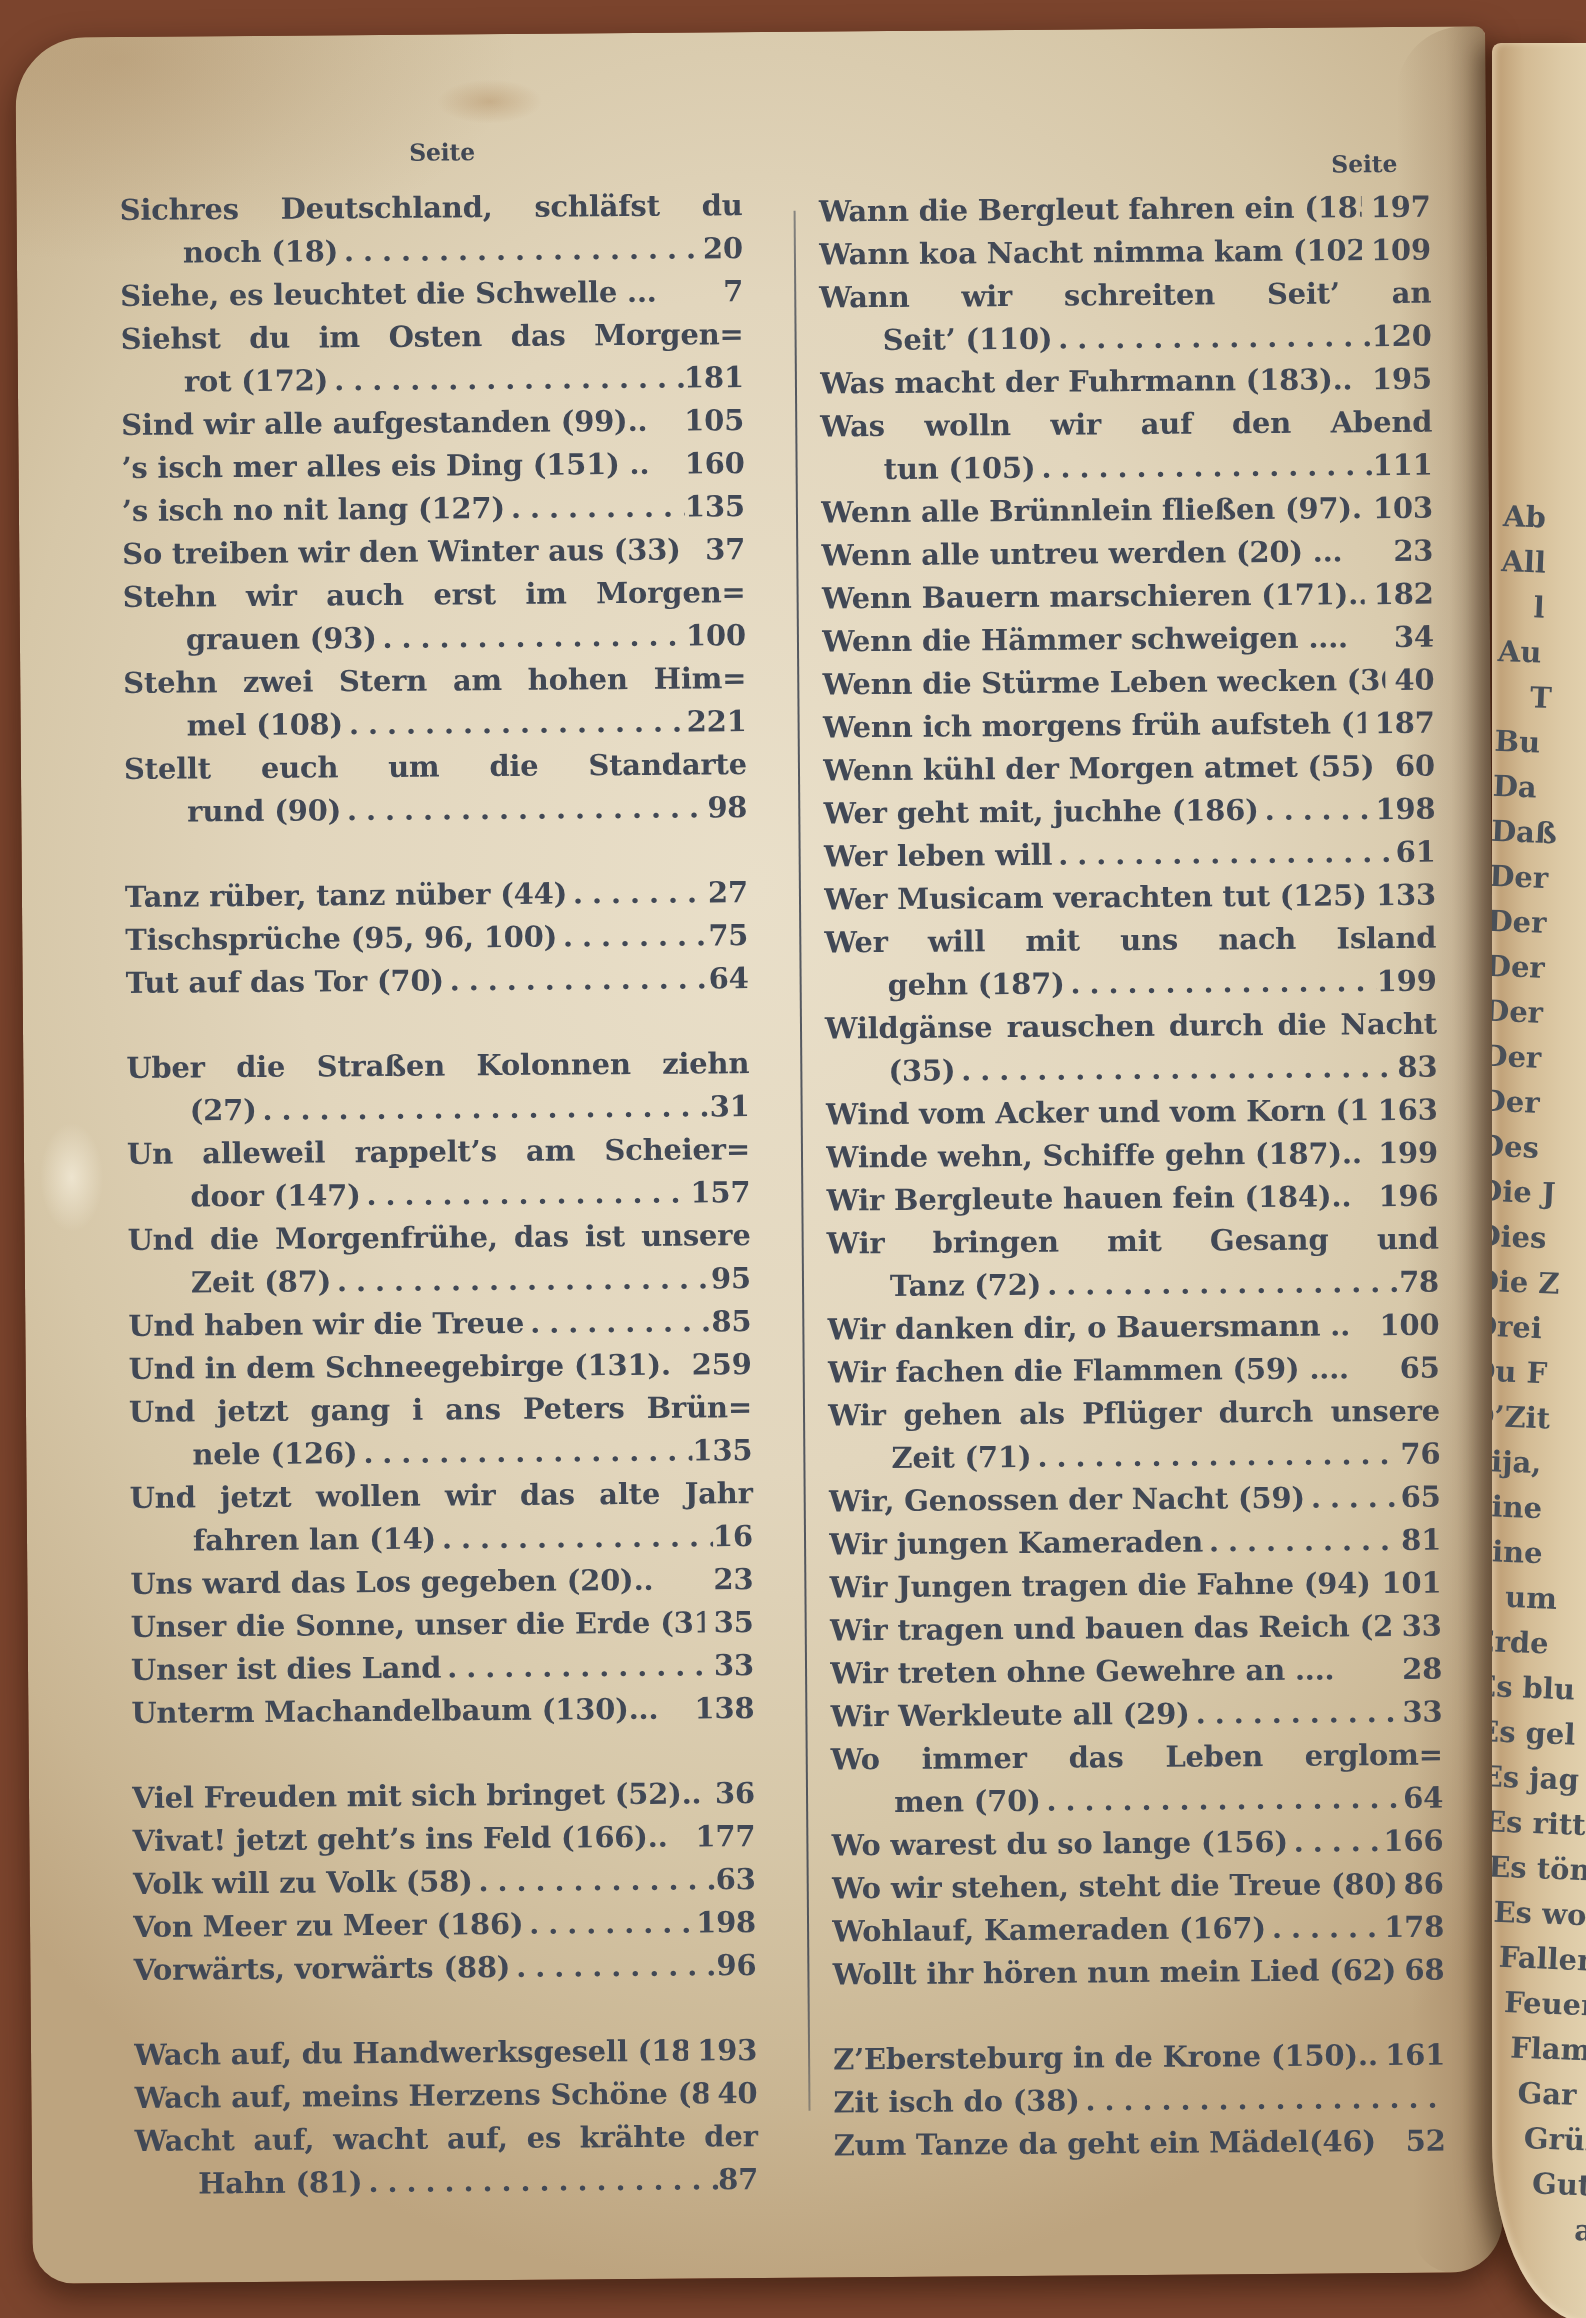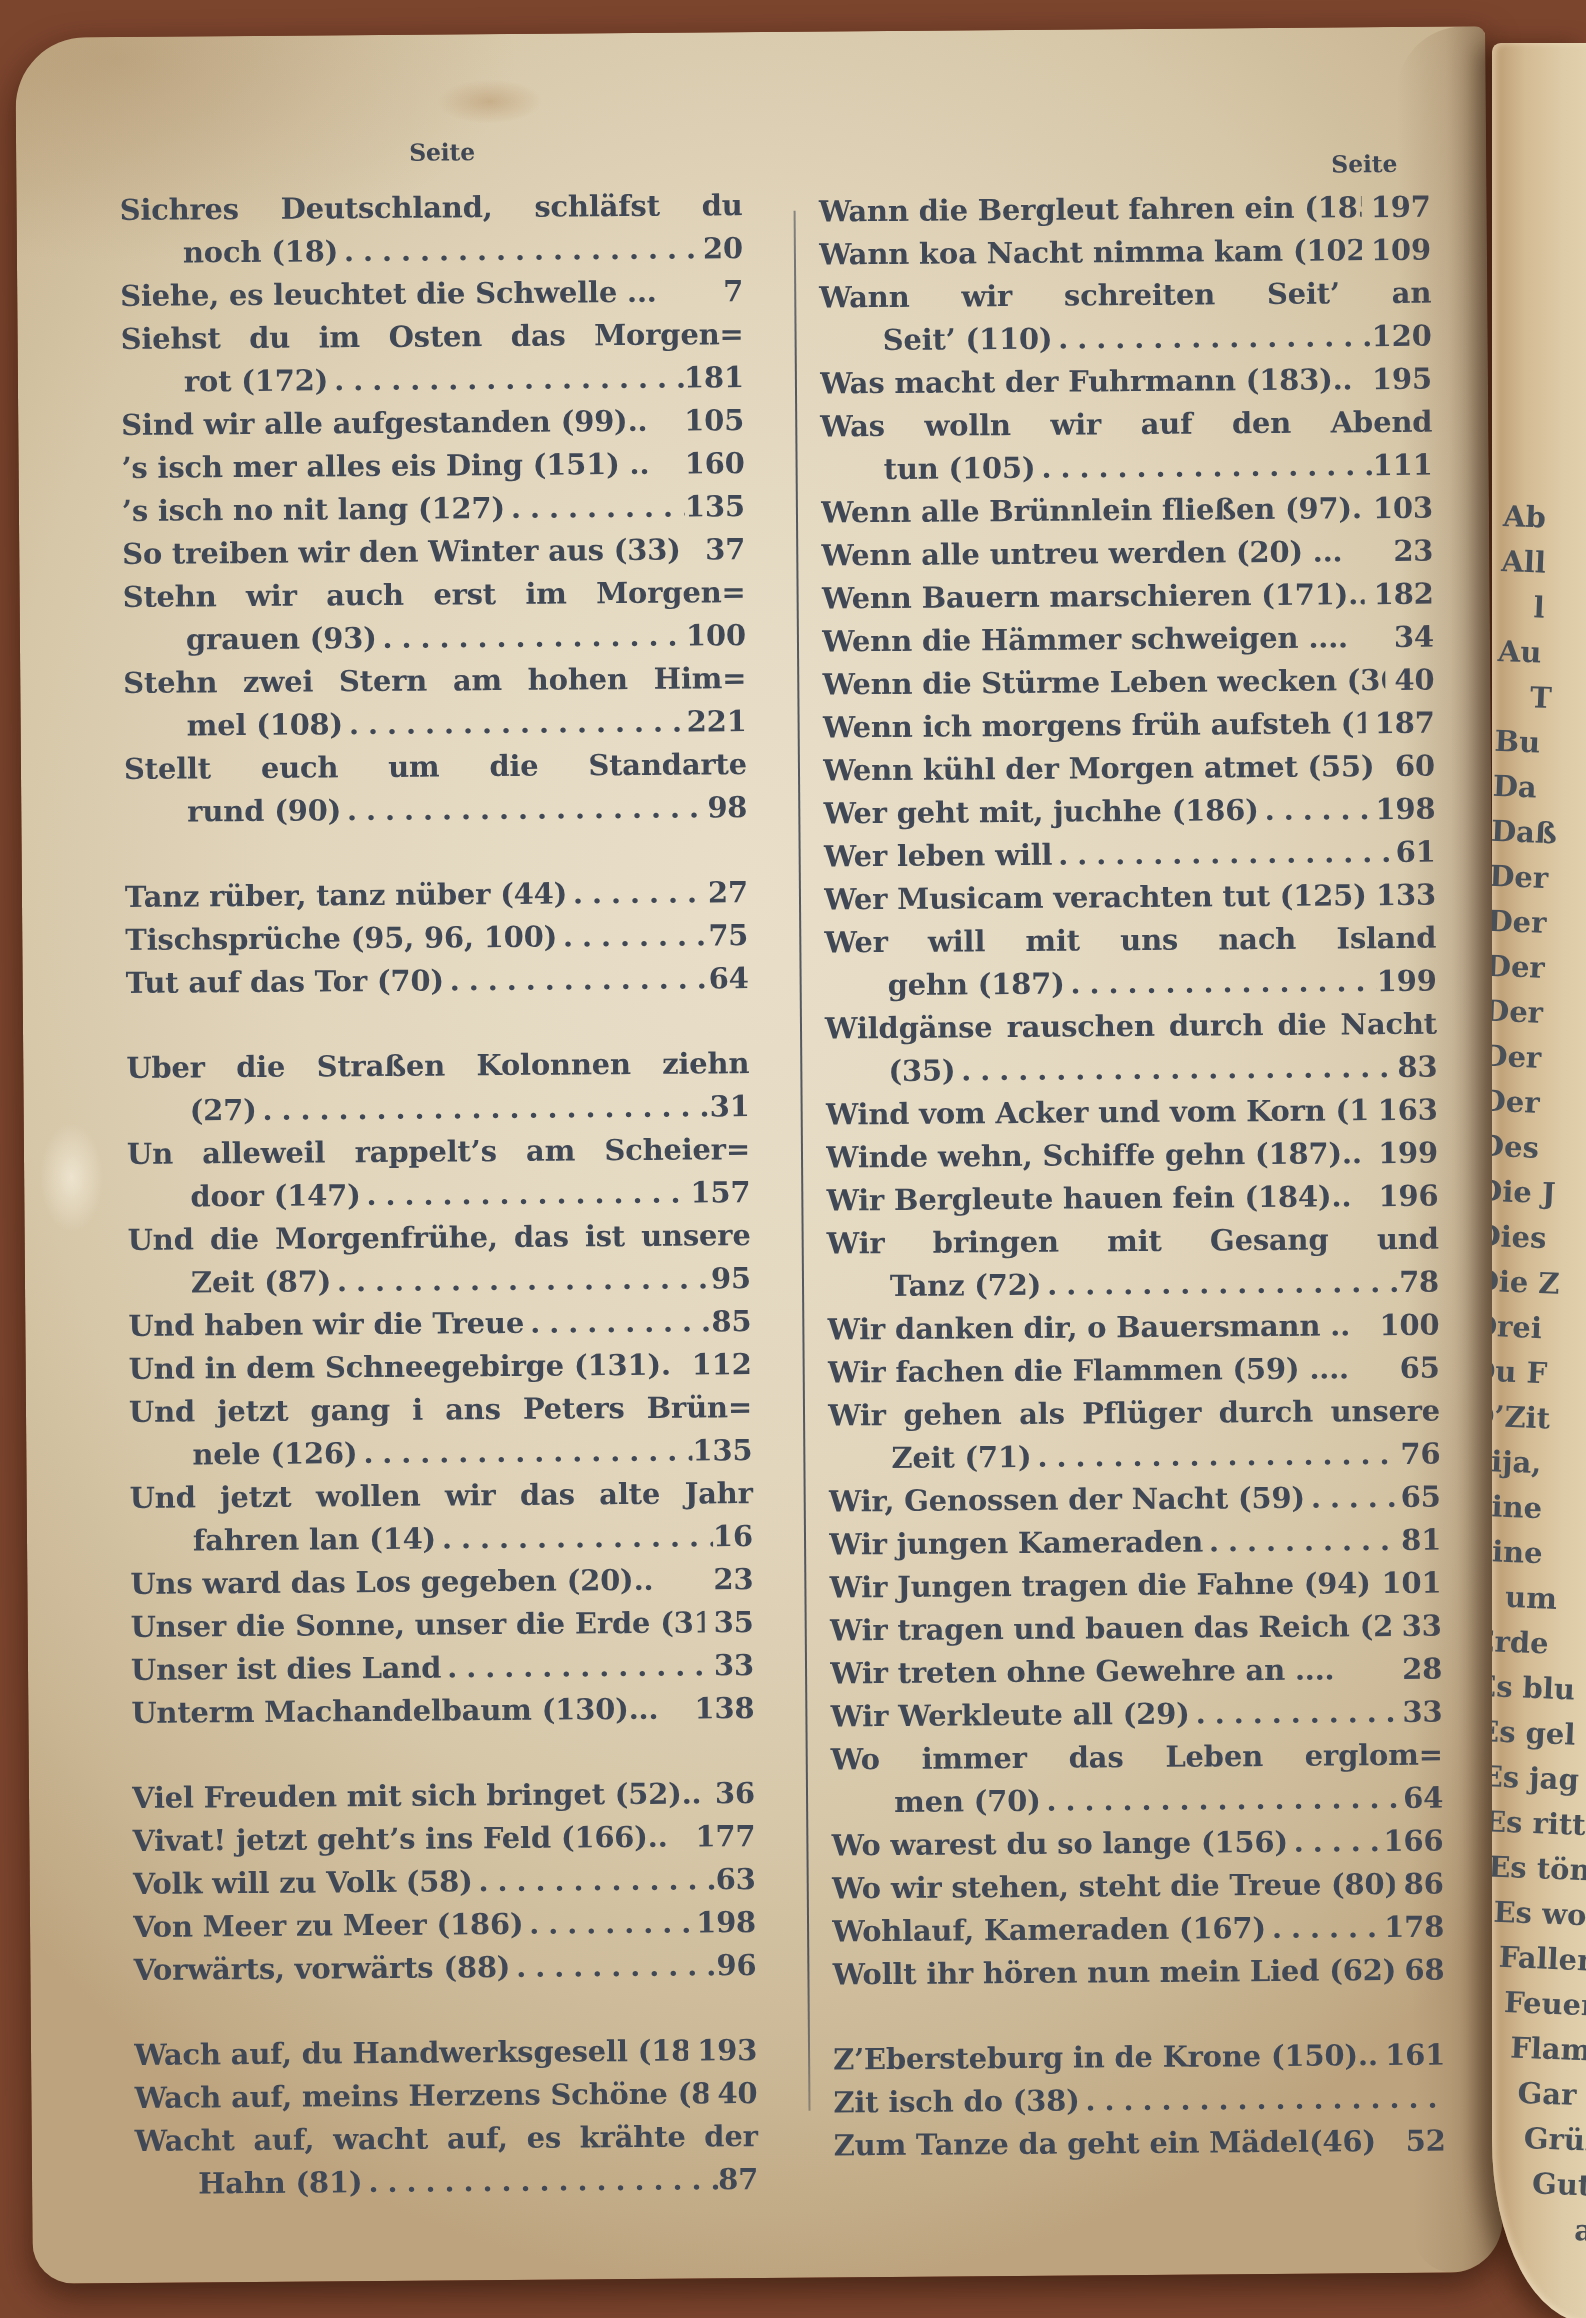--- a/index.html
+++ b/index.html
@@ -186,21 +186,21 @@
     <span class="num">95</span>
   </div>
         <div class="line">
     <span class="txt">Und haben wir die Treue</span>
     <span class="dots">......................................................................</span>
     <span class="num">85</span>
   </div>
         <div class="line">
     <span class="txt">Und in dem Schneegebirge (131).</span>
     <span class="dots"></span>
-    <span class="num">112</span>
+    <span class="num">259</span>
   </div>
         <div class="line justify">
     <span class="txt">Und jetzt gang i ans Peters Brün=</span>
     
     
   </div>
         <div class="line ind">
     <span class="txt">nele (126)</span>
     <span class="dots">......................................................................</span>
     <span class="num">135</span>

